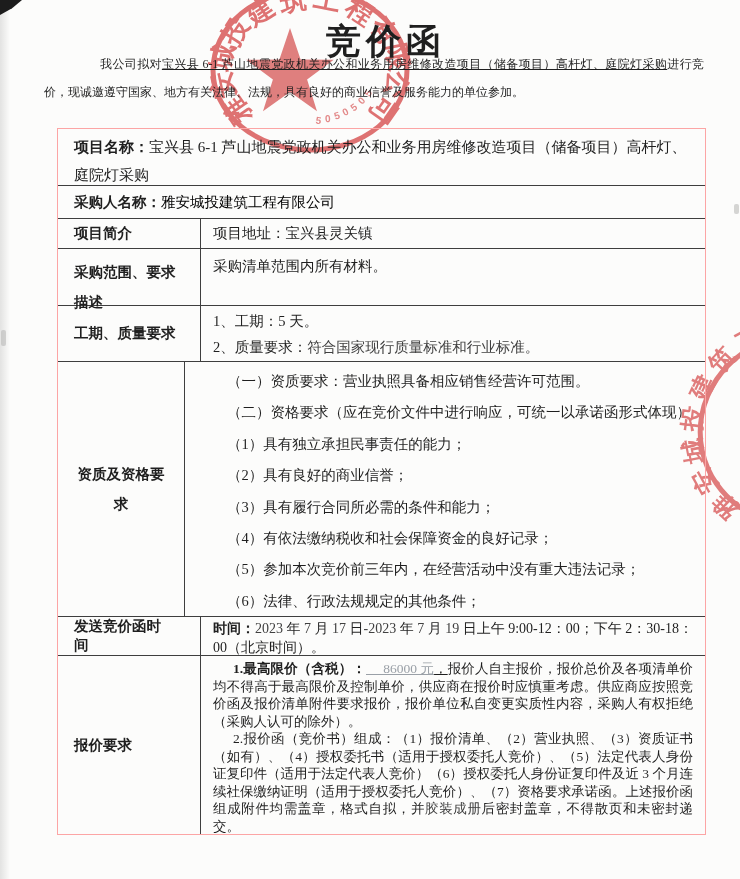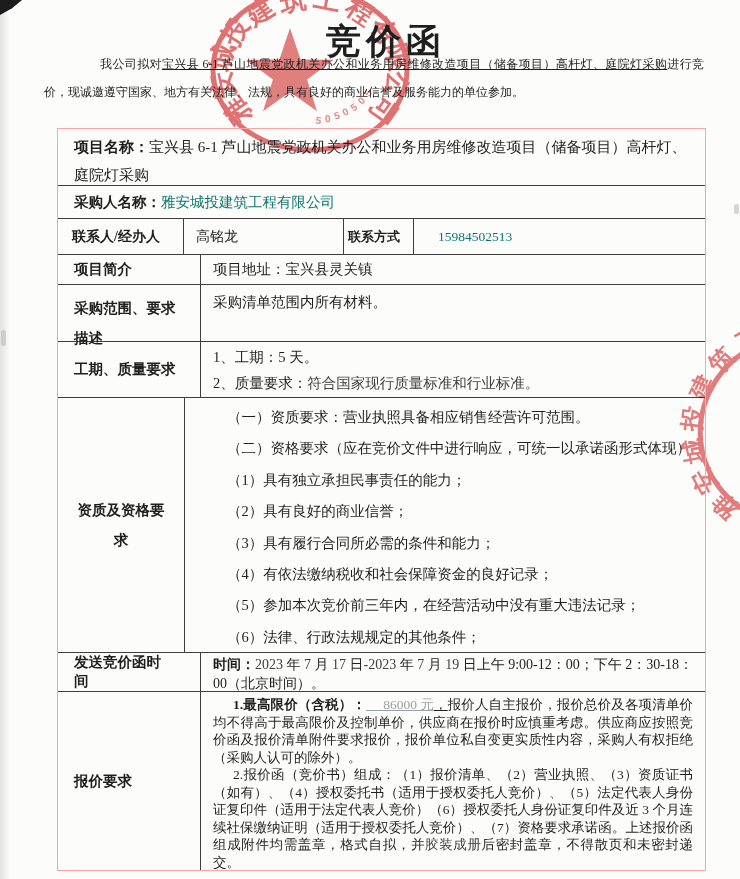--- a/index.html
+++ b/index.html
@@ -18,21 +18,21 @@
 
   .tbl{position:absolute;left:57px;top:128px;width:649px;border:1px solid #fca5a5;box-sizing:border-box;}
   .row{display:flex;box-sizing:border-box;}
   .row + .row{border-top:1px solid #3e3e3e;}
   .cell{box-sizing:border-box;}
   .lbl{width:126px;border-right:1px solid #3e3e3e;font-weight:bold;font-size:14.5px;
         display:flex;flex-direction:column;justify-content:center;padding-left:16px;}
   .lbl.center{padding-left:0;text-align:center;}
   .lbl.top{justify-content:flex-start;padding-top:8px;line-height:30px;}
   .val{flex:1;font-size:14.5px;display:flex;flex-direction:column;justify-content:center;padding-left:12px;}
-  .gray{color:#0f766e;}
+  .gray{color:#000000;}
   .seg-gray{color:#404040;}
   .seg-u{text-decoration:underline;}
   .seg-bold{font-weight:bold;}
   .seg-gray-u{color:#9aa0a7;text-decoration:underline;}
 
   .r1{height:56px;}
   .r1 .full{padding:4px 14px 0 16px;font-size:15px;line-height:28px;}
   .r1 .full b{font-weight:bold;}
   .r2{height:33px;}
   .r2 .full{display:flex;align-items:center;padding-left:16px;font-size:14.5px;}
@@ -125,26 +125,20 @@
       <div class="cell full"><b>项目名称：</b><span>宝兴县 6-1 芦山地震党政机关办公和业务用房维修改造项目（储备项目）高杆灯、庭院灯采购</span></div>
     </div>
 
     <div class="row r2">
       <div class="cell full">
           <b>采购人名称：</b>
           <span class="gray">雅安城投建筑工程有限公司</span>
         </div>
     </div>
 
-    <div class="row r3">
-      <div class="cell c1">联系人/经办人</div>
-      <div class="cell c2">高铭龙</div>
-      <div class="cell c3">联系方式</div>
-      <div class="cell c4 gray">15984502513</div>
-    </div>
 
     <div class="row r4">
       <div class="lbl">项目简介</div>
       <div class="val">项目地址：宝兴县灵关镇</div>
     </div>
 
     <div class="row r5">
       <div class="lbl top">采购范围、要求<br>描述</div>
       <div class="val">采购清单范围内所有材料。</div>
     </div>

